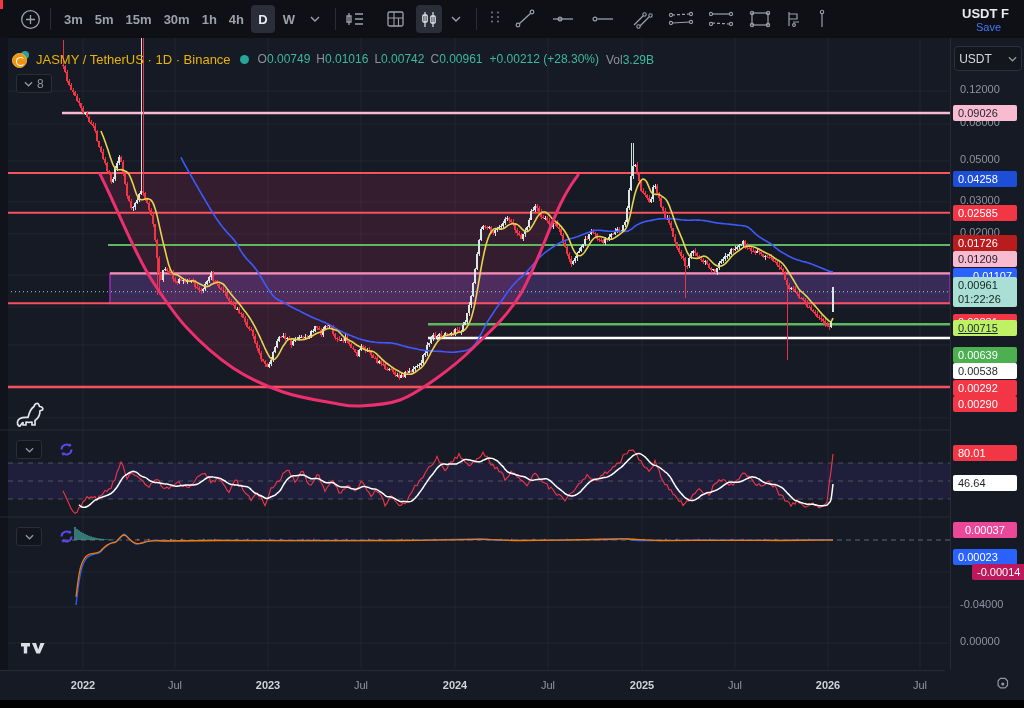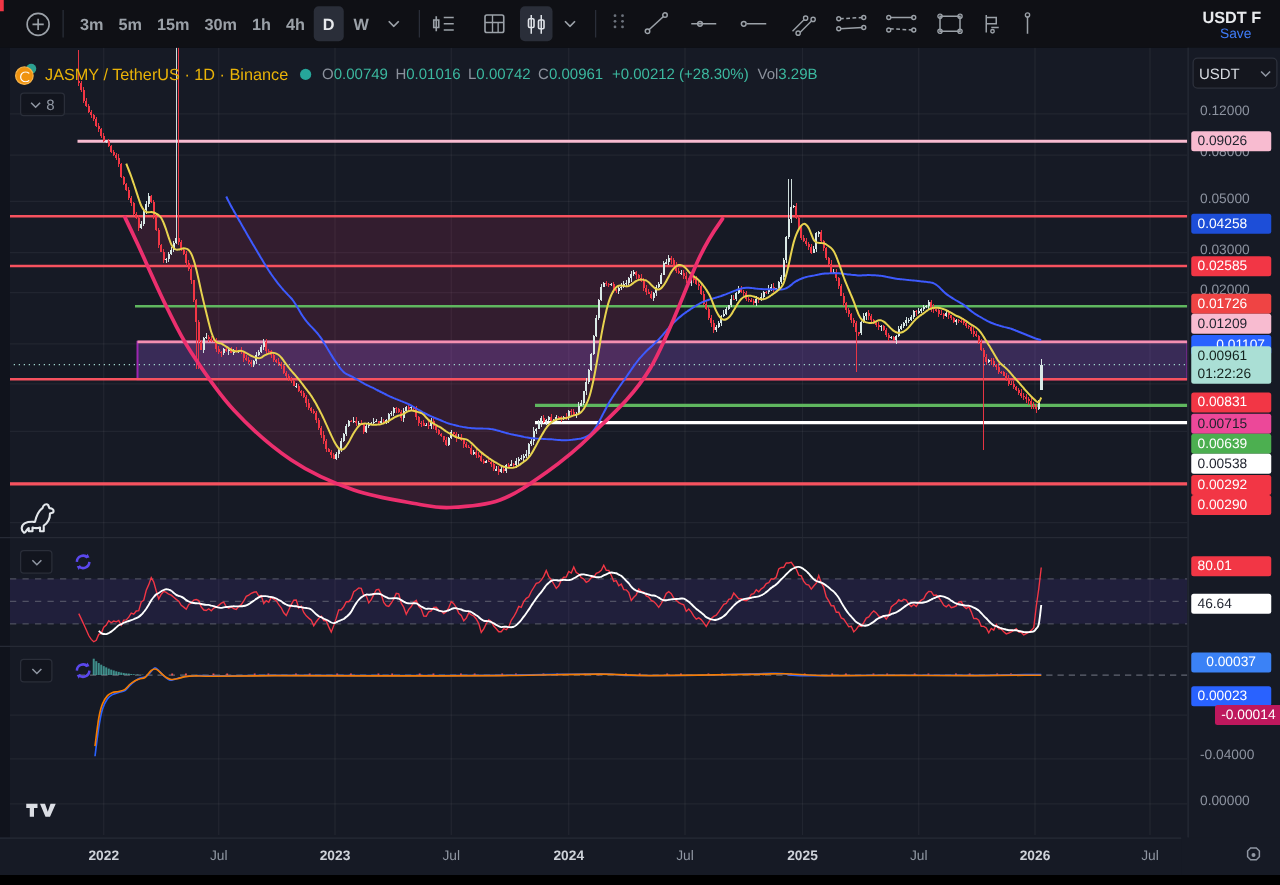--- a/index.html
+++ b/index.html
@@ -1213,32 +1213,32 @@
   <div class="ptick" style="top: 53px;">0.12000</div>
       <div class="ptick" style="top: 86px;">0.08000</div>
       <div class="ptick" style="top: 123px;">0.05000</div>
       <div class="ptick" style="top: 164px;">0.03000</div>
       <div class="ptick" style="top: 196px;">0.02000</div>
       <div class="ptick" style="top: 568px;">-0.04000</div>
       <div class="ptick" style="top: 605px;">0.00000</div>
       <div class="pchip" style="top: 75px; background: rgb(248, 187, 208); color: rgb(30, 34, 45);">0.09026</div>
       <div class="pchip" style="top: 141px; background: #1d4ed8; color: rgb(255, 255, 255);">0.04258</div>
       <div class="pchip" style="top: 175px; background: rgb(242, 54, 69); color: rgb(255, 255, 255);">0.02585</div>
-      <div class="pchip" style="top: 205px; background: #ef4444; color: rgb(255, 255, 255);">0.01726</div>
+      <div class="pchip" style="top: 205px; background: #b91c1c; color: rgb(255, 255, 255);">0.01726</div>
       <div class="pchip" style="top: 221px; background: rgb(248, 187, 208); color: rgb(30, 34, 45);">0.01209</div>
       <div class="pchip" style="top: 238px; background: rgb(41, 98, 255); color: rgb(255, 255, 255); text-align: right;">0.01107</div>
       <div class="pchip" style="top: 284px; background: rgb(242, 54, 69); color: rgb(255, 255, 255);">0.00831</div>
-      <div class="pchip" style="top: 301px; background: #ec4899; color: rgb(30, 34, 45);">0.00715</div>
+      <div class="pchip" style="top: 290px; background: #bef264; color: rgb(30, 34, 45); text-decoration: underline;">0.00715</div>
       <div class="pchip" style="top: 317px; background: rgb(76, 175, 80); color: rgb(255, 255, 255);">0.00639</div>
       <div class="pchip" style="top: 333px; background: rgb(255, 255, 255); color: rgb(30, 34, 45);">0.00538</div>
       <div class="pchip" style="top: 350px; background: rgb(242, 54, 69); color: rgb(255, 255, 255);">0.00292</div>
       <div class="pchip" style="top: 366px; background: rgb(242, 54, 69); color: rgb(255, 255, 255);">0.00290</div>
       <div class="pchip" style="top: 415px; background: rgb(242, 54, 69); color: rgb(255, 255, 255);">80.01</div>
       <div class="pchip" style="top: 445px; background: rgb(255, 255, 255); color: rgb(30, 34, 45);">46.64</div>
-      <div class="pchip" style="top: 492px; background: #3b82f6; color: rgb(255, 255, 255); padding-left: 12px;">0.00037</div>
+      <div class="pchip" style="top: 492px; background: #ec4899; color: rgb(255, 255, 255); padding-left: 12px;">0.00037</div>
       <div class="pchip" style="top: 519px; background: rgb(41, 98, 255); color: rgb(255, 255, 255);">0.00023</div>
       <div class="pchip" style="top: 534px; background: #be185d; color: rgb(255, 255, 255); margin-left: 19px;">-0.00014</div>
       <div class="pchip two" style="top: 254px; background: rgb(170, 223, 213); color: rgb(20, 35, 30);">0.00961<br>01:22:26</div>
     </div>
 
   <div class="time-axis" id="time-axis">
       <div class="tlab major" style="left: 83px;">2022</div>
       <div class="tlab" style="left: 175px;">Jul</div>
       <div class="tlab major" style="left: 268px;">2023</div>
       <div class="tlab" style="left: 361px;">Jul</div>

